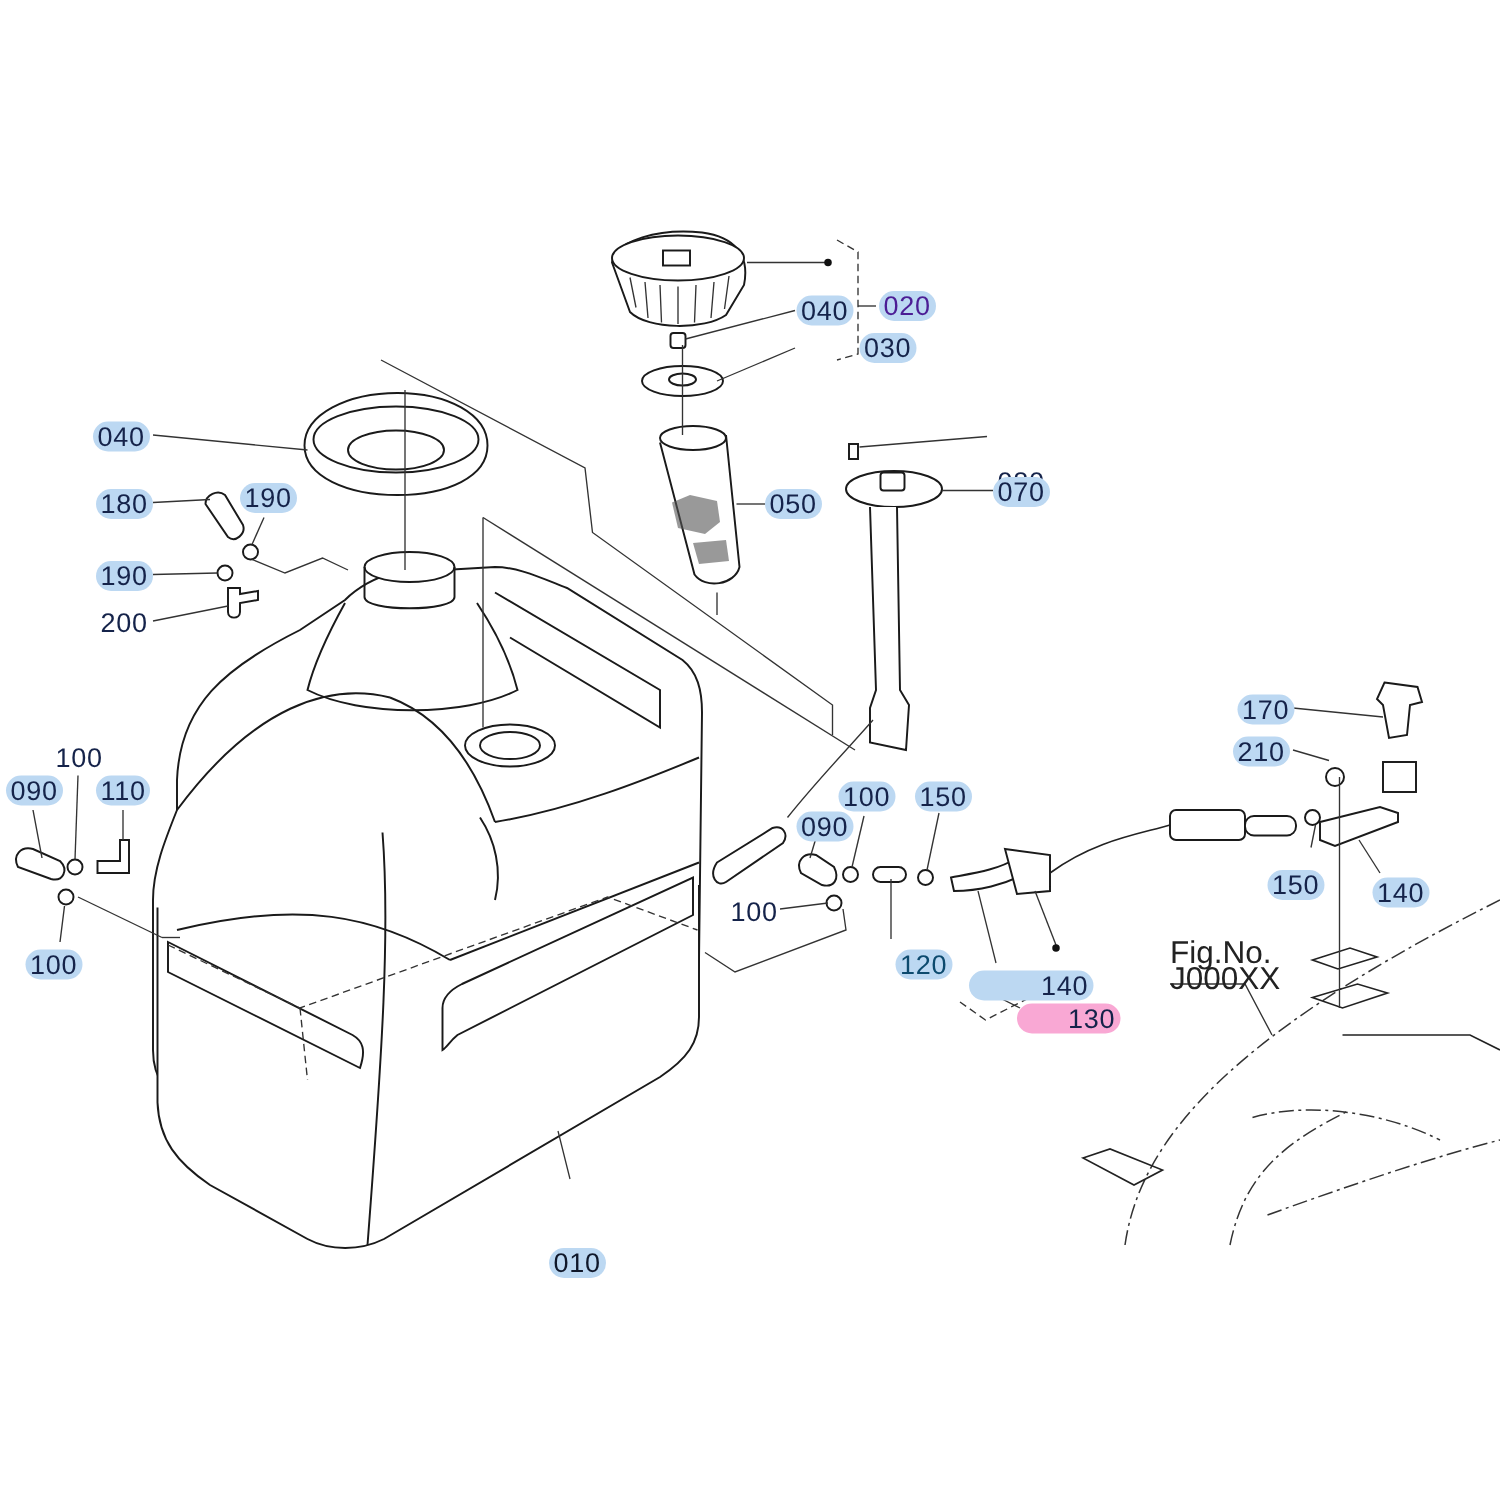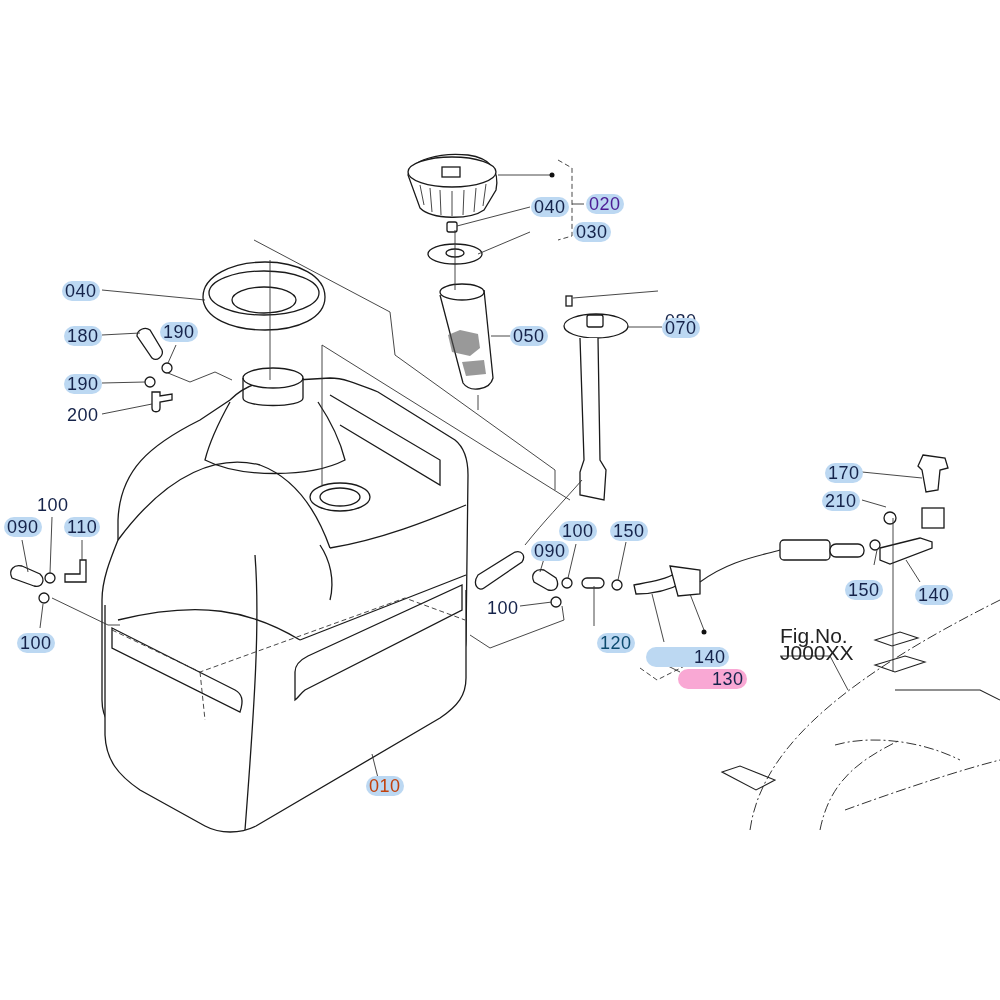--- a/index.html
+++ b/index.html
@@ -202,18 +202,18 @@
 <span class="callout hl" style="left: 610px; top: 521px; background: rgb(188, 216, 242); color: rgb(21, 35, 74);">150</span>
 <span class="callout hl" style="left: 531px; top: 541px; background: rgb(188, 216, 242); color: rgb(21, 35, 74);">090</span>
 <span class="callout" style="left: 484px; top: 598px; color: rgb(21, 35, 74);">100</span>
 <span class="callout hl" style="left: 597px; top: 633px; background: rgb(188, 216, 242); color: #0c4a6e;">120</span>
 <span class="callout hl" style="left: 646px; top: 647px; background: rgb(188, 216, 242); color: rgb(21, 35, 74); padding-left: 48px;">140</span>
 <span class="callout hl" style="left: 678px; top: 669px; background: #f9a8d4; color: rgb(21, 35, 74); padding-left: 34px;">130</span>
 <span class="callout hl" style="left: 825px; top: 463px; background: rgb(188, 216, 242); color: rgb(21, 35, 74);">170</span>
 <span class="callout hl" style="left: 822px; top: 491px; background: rgb(188, 216, 242); color: rgb(21, 35, 74);">210</span>
 <span class="callout hl" style="left: 845px; top: 580px; background: rgb(188, 216, 242); color: rgb(21, 35, 74);">150</span>
 <span class="callout hl" style="left: 915px; top: 585px; background: rgb(188, 216, 242); color: rgb(21, 35, 74);">140</span>
-<span class="callout hl" style="left: 366px; top: 776px; background: rgb(188, 216, 242); color: #c2410c;">010</span>
+<span class="callout hl" style="left: 366px; top: 832px; background: rgb(188, 216, 242); color: #0f172a;">010</span>
 
 <div class="figref" style="left:780px;top:627px;">
   <div>Fig.No.</div>
   <div>J000XX</div>
 </div>
 
 </body></html>

